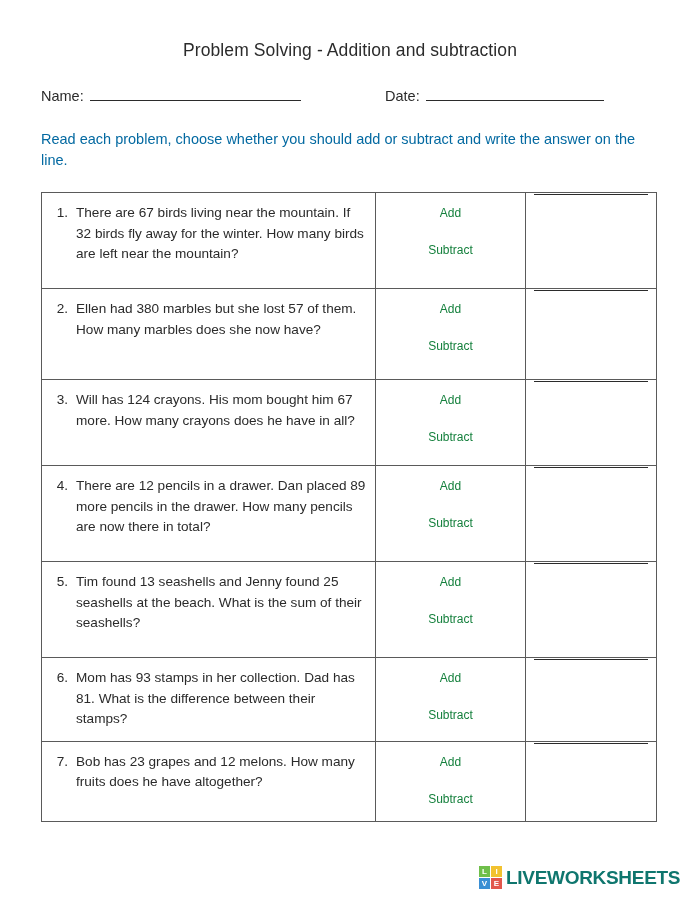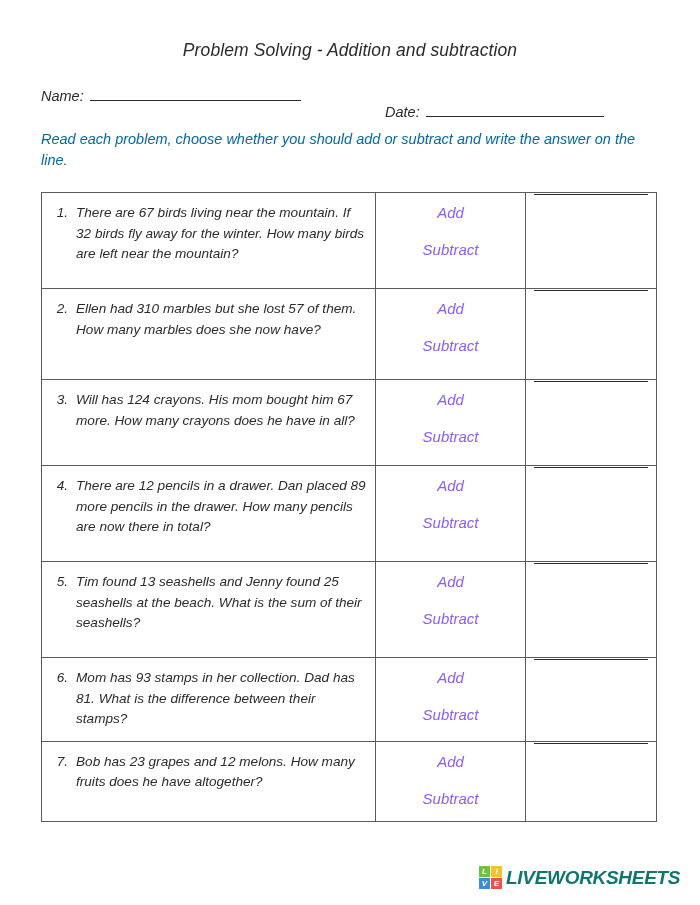--- a/index.html
+++ b/index.html
@@ -14,21 +14,20 @@
     color: #222222;
     position: relative;
     overflow: hidden;
   }
 
   .page {
     position: relative;
     width: 700px;
     height: 905px;
     background: #ffffff;
-    font-style: italic;
   }
 
   
   .title {
     position: absolute;
     top: 40px;
     left: 0;
     width: 700px;
     text-align: center;
     font-size: 17.5px;
@@ -45,21 +44,21 @@
     height: 22px;
   }
   .field {
     position: absolute;
     display: flex;
     align-items: baseline;
     font-size: 14.5px;
     color: #2b2b2b;
   }
   .field.name { left: 0px; top: 0px; justify-content: space-between; }
-  .field.date { left: 344px; top: 16px; }
+  .field.date { left: 344px; top: 0px; }
   .field-label {
     white-space: nowrap;
   }
   .rule {
     display: inline-block;
     border-bottom: 1.6px solid #2b2b2b;
     margin-left: 6px;
     height: 12px;
   }
   .rule.name-rule { width: 211px; }
@@ -109,23 +108,23 @@
     padding-right: 8px;
     box-sizing: border-box;
   }
   .problem-text {
     flex: 1;
   }
 
   .choice-cell {
     padding: 10px 0 12px 0;
     text-align: center;
-    font-size: 15px;
+    font-size: 12px;
     line-height: 20px;
-    color: #8b5cf6;
+    color: #15803d;
   }
   .choice-add { margin-bottom: 17px; }
 
   .answer-cell {
     position: relative;
   }
   .answer-inner {
     position: relative;
     height: 100%;
     display: flex;
@@ -234,21 +233,21 @@
           <div class="answer-inner">
             <div class="answer-line"></div>
           </div>
         </td>
       </tr>
 
       <tr class="r2">
         <td>
           <div class="problem-cell">
             <span class="problem-num">2.</span>
-            <span class="problem-text">Ellen had 310 marbles but she lost 57 of them. How many marbles does she now have?</span>
+            <span class="problem-text">Ellen had 380 marbles but she lost 57 of them. How many marbles does she now have?</span>
           </div>
         </td>
         <td>
           <div class="choice-cell">
             <div class="choice-add">Add</div>
             <div class="choice-subtract">Subtract</div>
           </div>
         </td>
         <td class="answer-cell">
           <div class="answer-inner">

